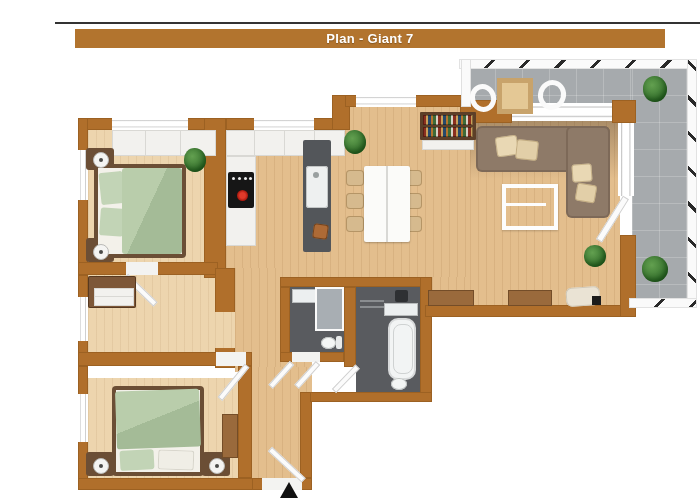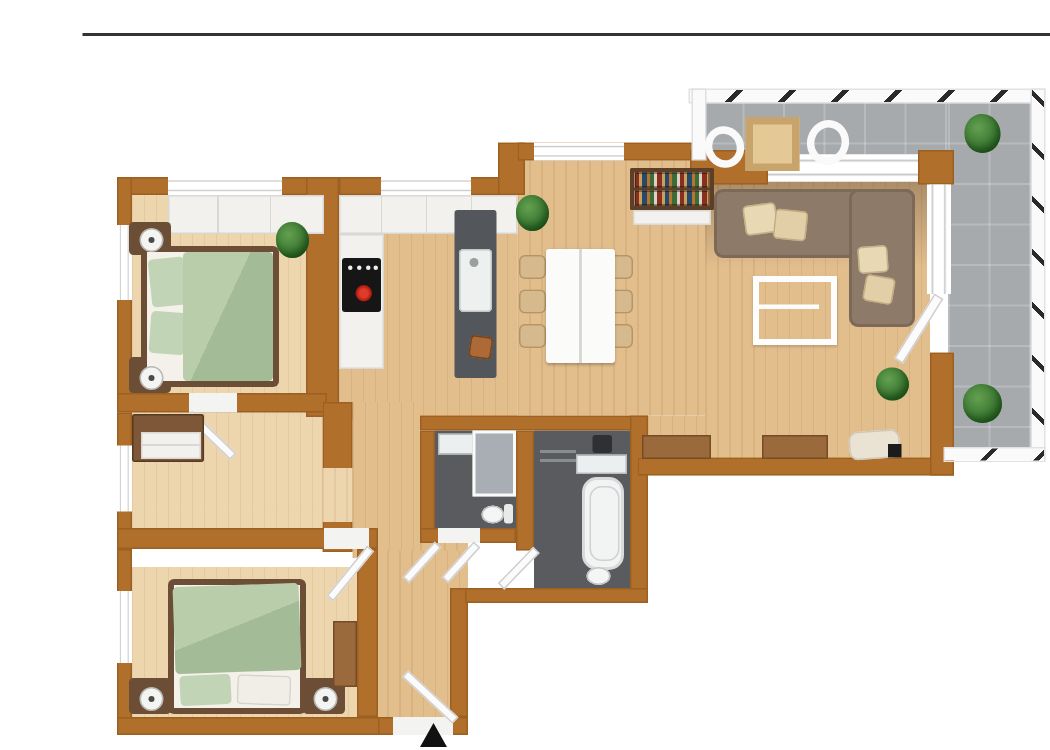--- a/index.html
+++ b/index.html
@@ -35,20 +35,23 @@
   .shade{background:linear-gradient(180deg,rgba(40,28,18,.30),rgba(40,28,18,0));}
   .books{background:repeating-linear-gradient(90deg,#8a2f1f 0 3px,#c9a05a 3px 5px,#27496b 5px 8px,#b5762d 8px 10px,#3e6b38 10px 13px,#d9d2c5 13px 15px);box-shadow:inset 0 0 0 1px rgba(0,0,0,.35);}
   .arrowup{width:0;height:0;border-left:9px solid transparent;border-right:9px solid transparent;border-bottom:16px solid #111;}
 </style>
 </head>
 <body>
 
 <div id="canvas">
 
   <div class="x topline" style="left:55px;top:22px;width:645px;height:2px"></div>
+  <div class="x titlebar" style="left:75px;top:29px;width:590px;height:19px">
+    <span>Plan - Giant 7</span>
+  </div>
 
   <div class="x" style="left:0;top:0;width:700px;height:500px">
 
     <div class="x tile" style="left:468px;top:68px;width:222px;height:35px"></div>
     <div class="x tile" style="left:632px;top:68px;width:58px;height:232px"></div>
     <div class="x wood2" style="left:88px;top:128px;width:120px;height:140px"></div>
     <div class="x wood" style="left:226px;top:128px;width:119px;height:152px"></div>
     <div class="x wood" style="left:345px;top:107px;width:125px;height:170px"></div>
     <div class="x wood" style="left:470px;top:121px;width:150px;height:186px"></div>
     <div class="x wood" style="left:432px;top:277px;width:38px;height:30px"></div>

